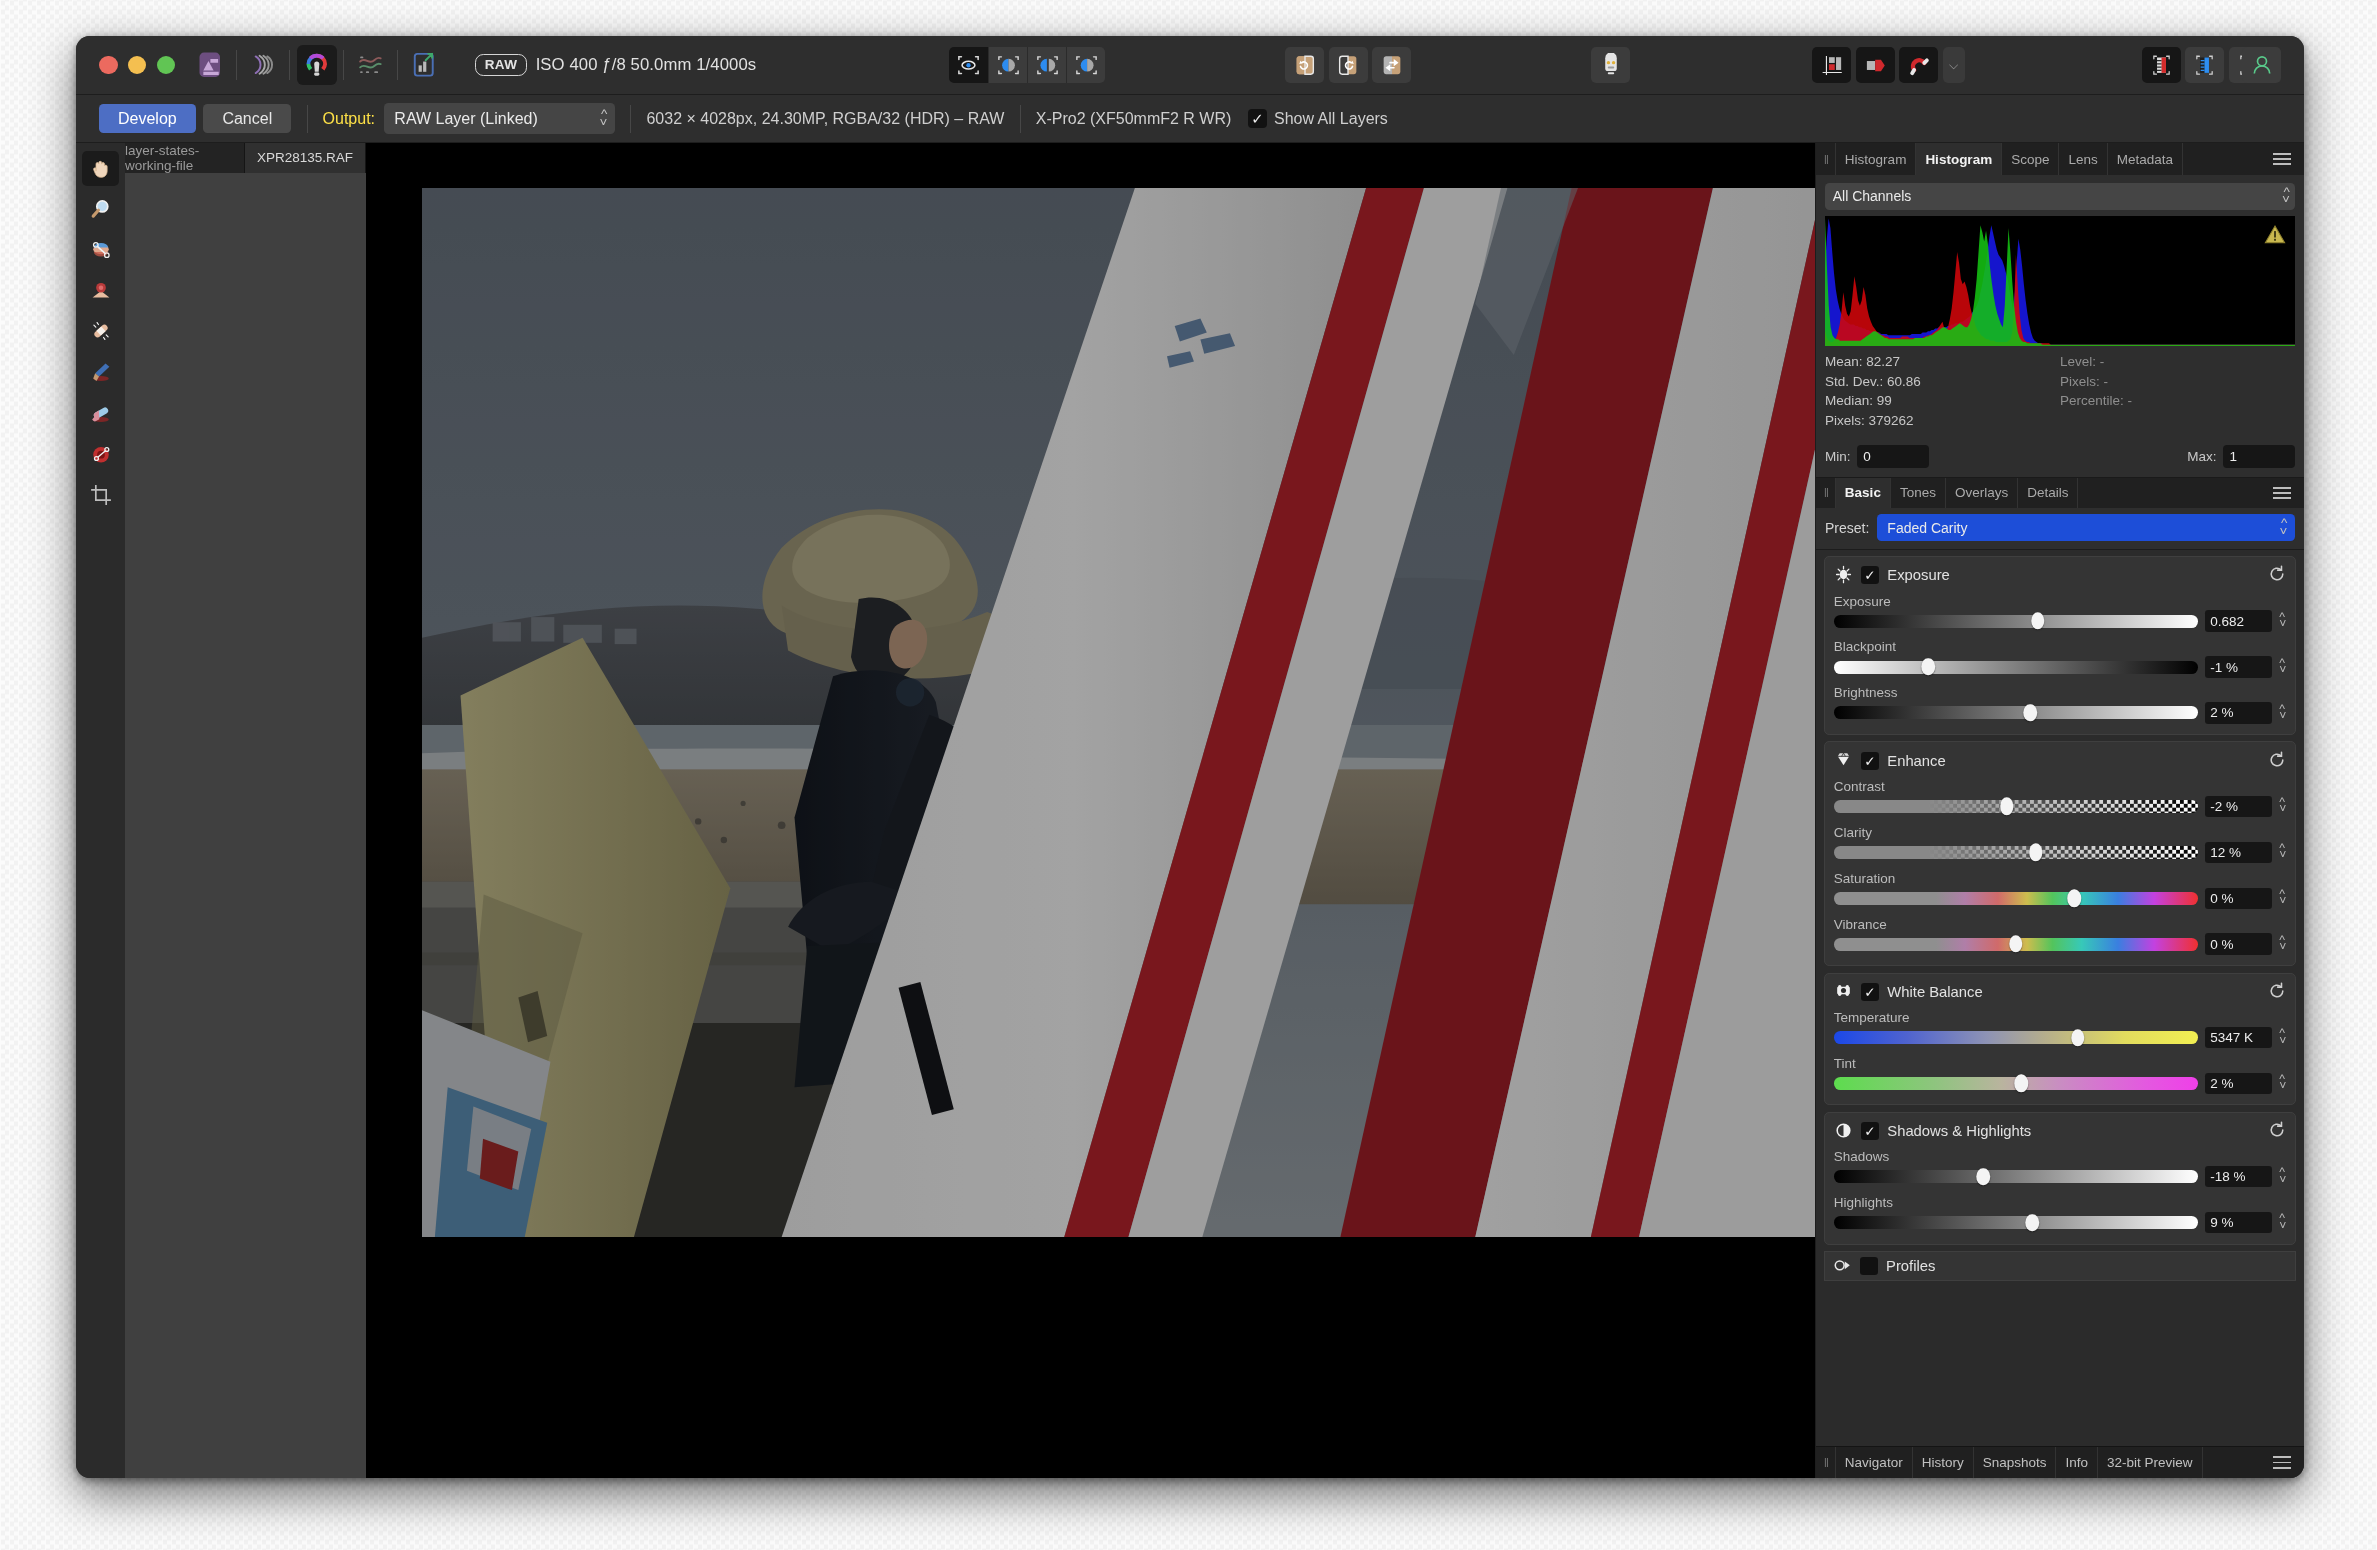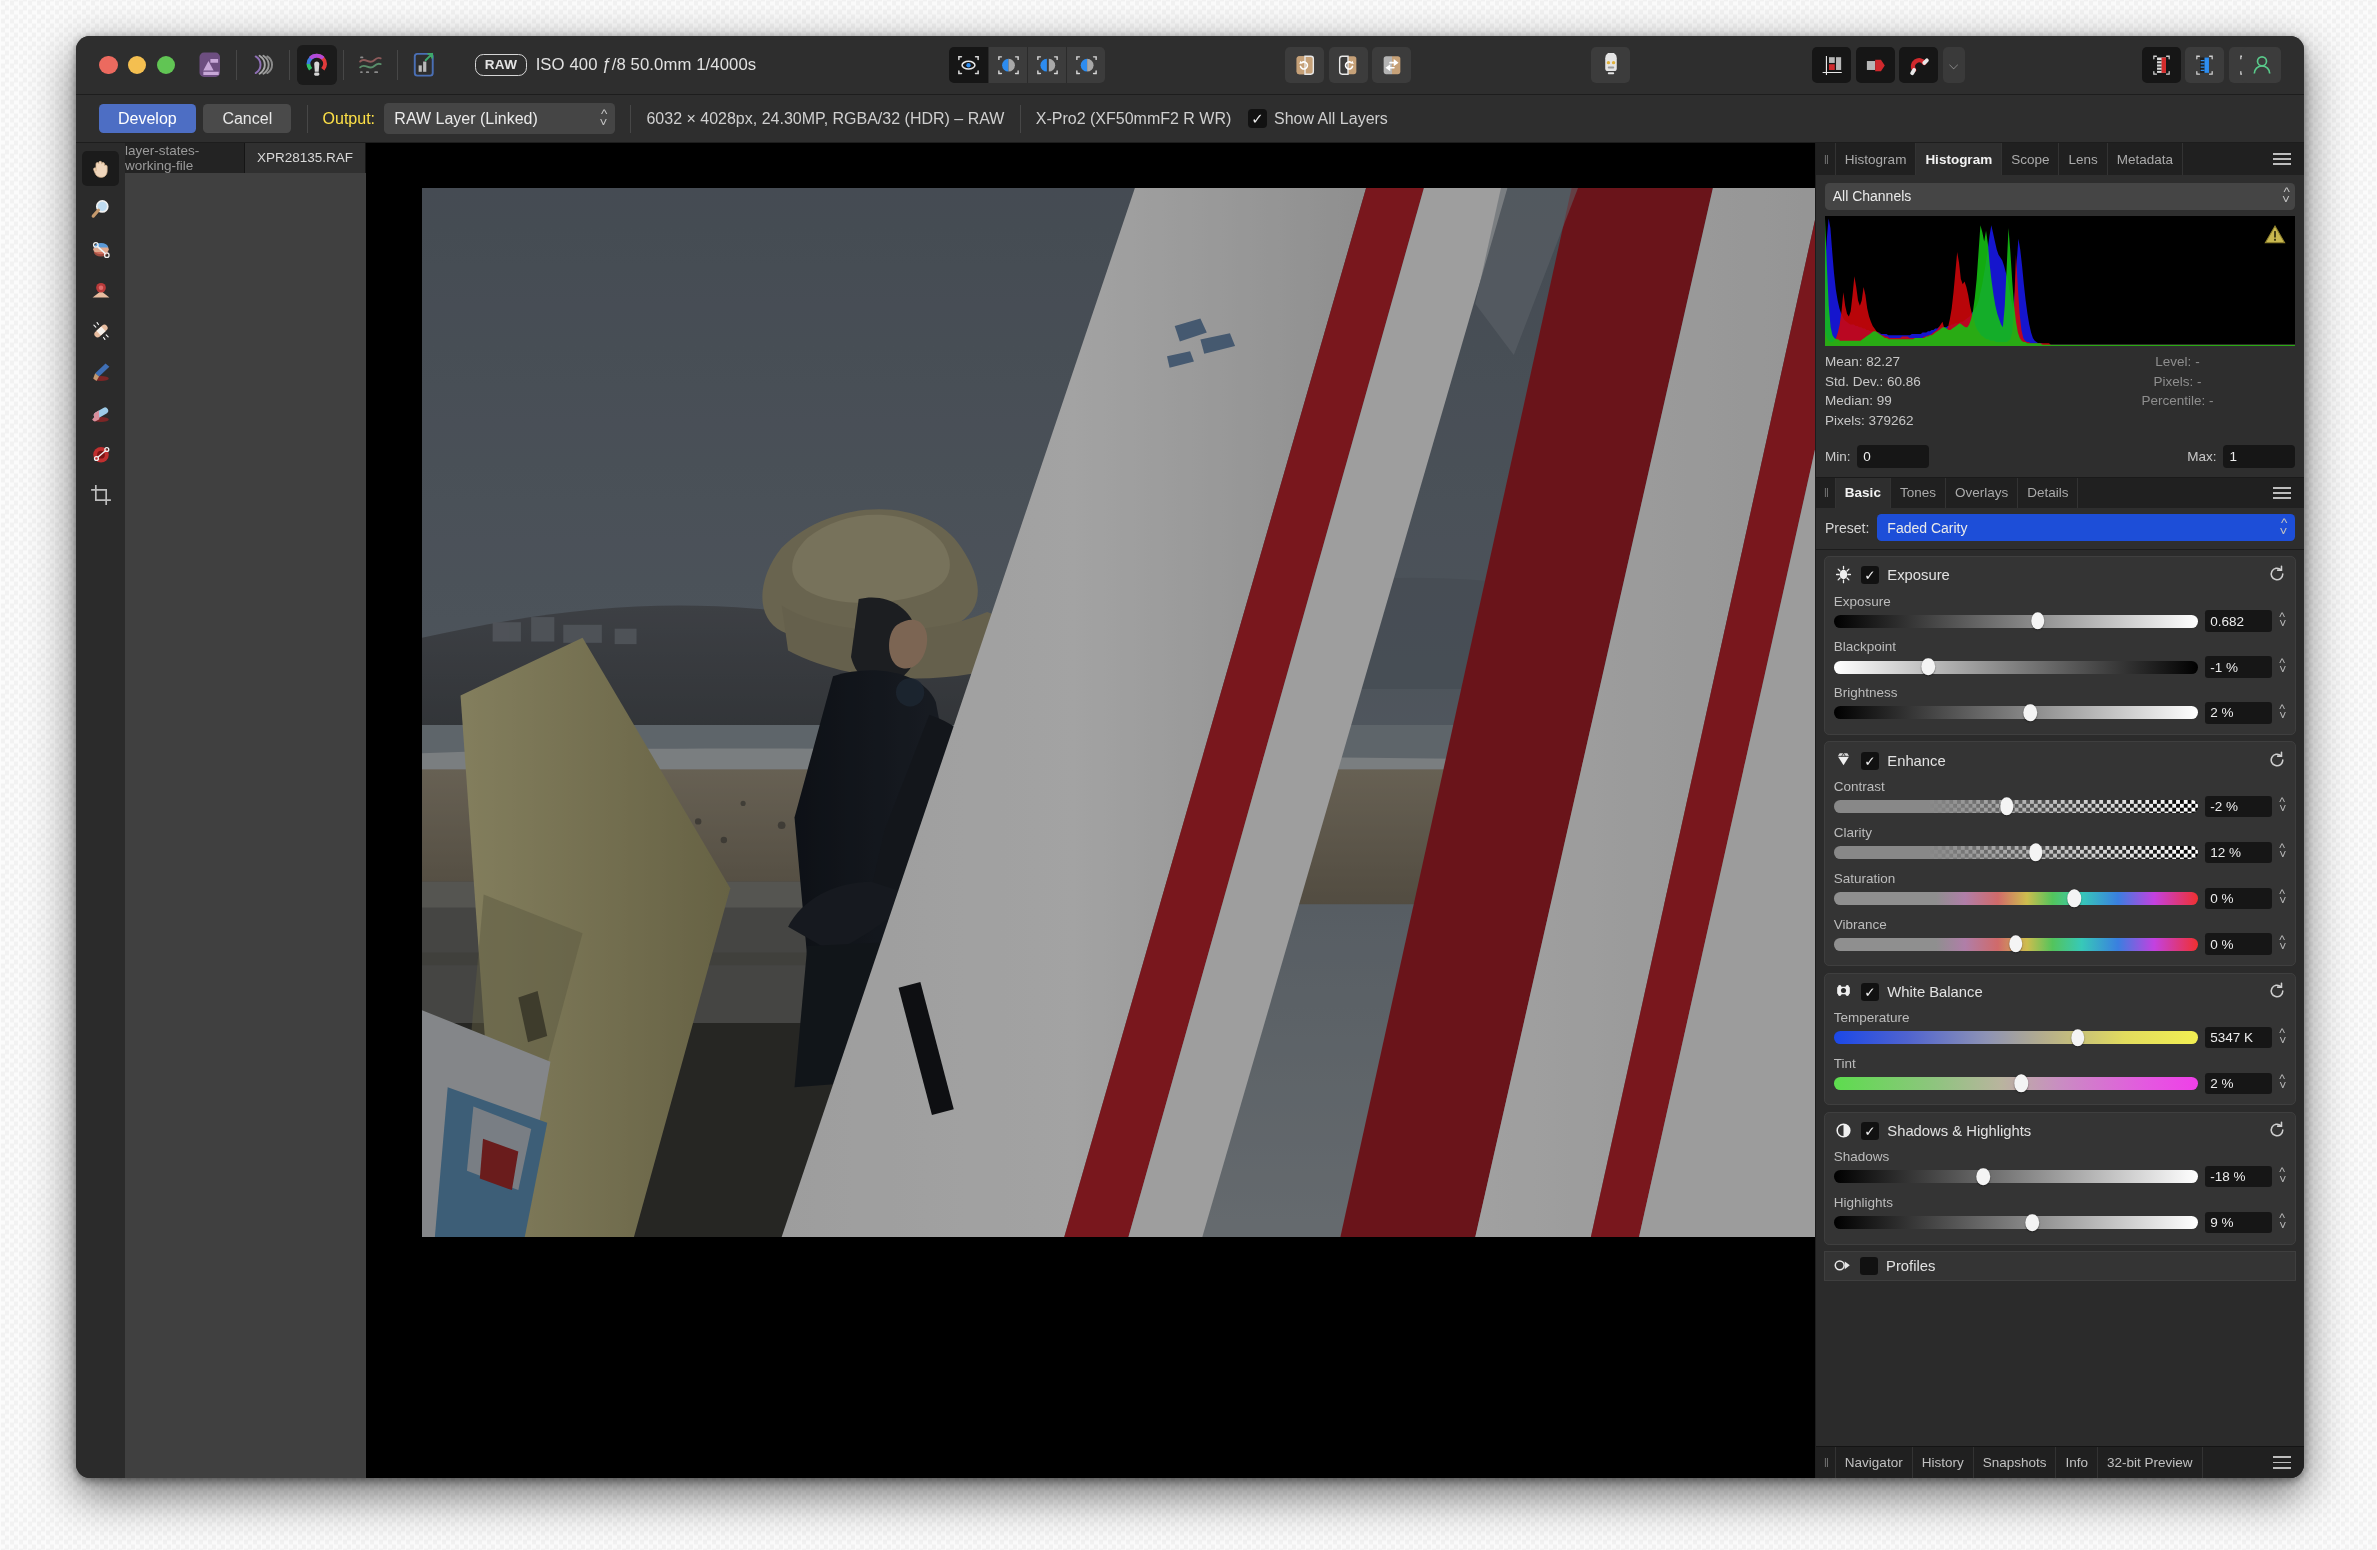--- a/index.html
+++ b/index.html
@@ -170,21 +170,21 @@
   .chanrow { margin: 0 0 6.4px 0; }
   .combo.small { min-width: 135px; height: 27px; font-size: 14px; padding: 0 5.1px 0 7.7px; }
 
   #histbox { position: relative; height: 130px; background: #000; overflow: hidden; }
   .warn-tri { position: absolute; right: 9px; top: 7.7px; }
 
   .statgrid {
     display: grid; grid-template-columns: 1fr 1fr;
     color: #c7c7c7; font-size: 13.5px; row-gap: 4.5px; margin-top: 8.3px;
   }
-  .statgrid .sg2 { color: #8e8e8e; text-align: center; }
+  .statgrid .sg2 { color: #8e8e8e; }
   .minmax { display: flex; align-items: center; margin-top: 17px; color: #c9c9c9; font-size: 13.5px; }
   .numfield {
     background: #161616; border-radius: 3.9px; color: #ededed;
     font-size: 13.5px; padding: 3.9px 6.4px; min-width: 72px; margin-left: 6.4px;
   }
 
   .adjtabs { height: 31px; background: #202020; display: flex; align-items: stretch; flex: 0 0 auto; border-top:0.6px solid #1a1a1a;}
 
   #adjscroll { flex: 1 1 auto; overflow: hidden; background: #2b2b2b; }
 

